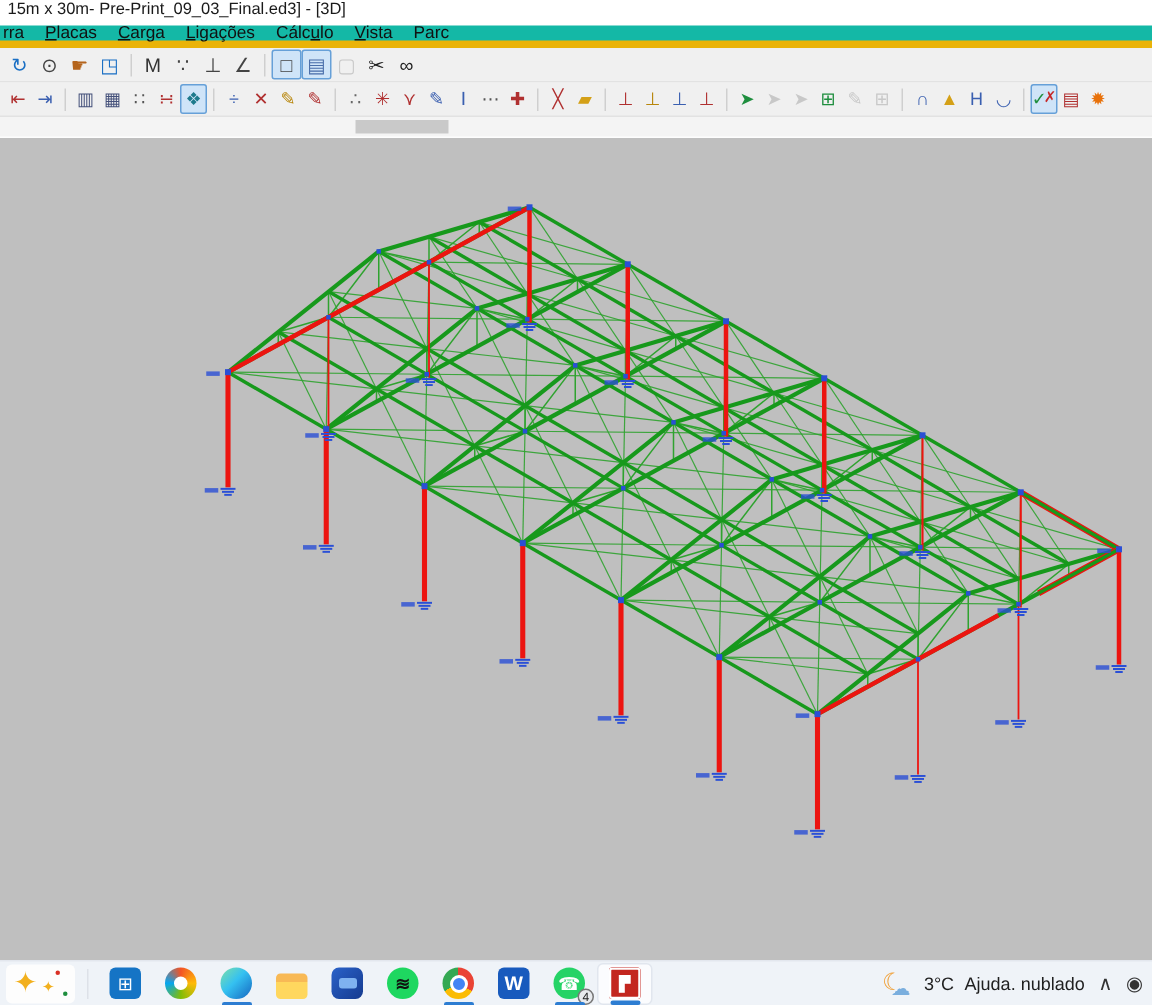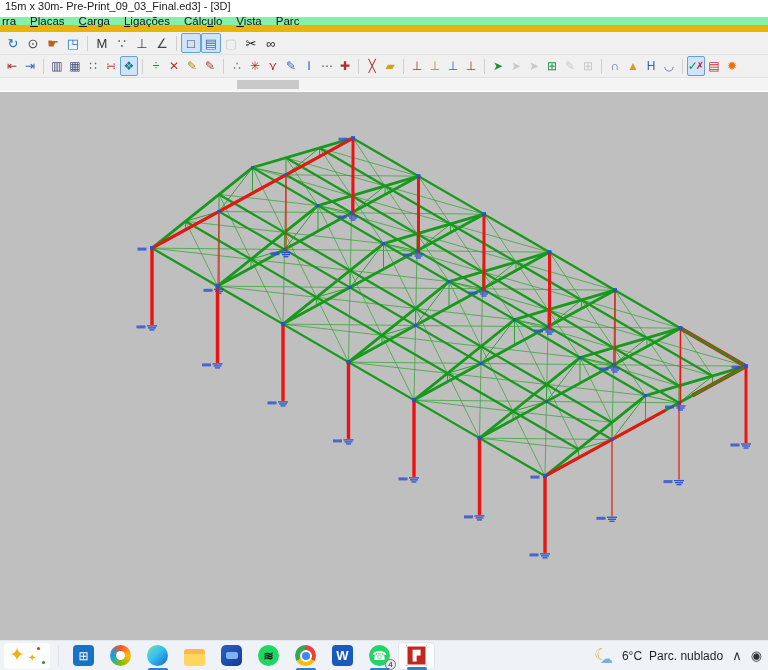--- a/index.html
+++ b/index.html
@@ -1,20 +1,20 @@
 <!DOCTYPE html>
 <html><head>
 <meta charset="utf-8">
 <style>
   html,body{margin:0;padding:0;width:768px;height:670px;overflow:hidden;
     font-family:"Liberation Sans",sans-serif;background:#fff;}
   .titlebar{height:17px;background:#ffffff;font-size:11px;color:#1a1a1a;
     display:flex;padding-left:5px;}
-  .menubar{height:15px;background:#86efac;display:flex;align-items:center;
-    font-size:11.5px;color:#111;border-bottom:7px solid #eab308;box-sizing:border-box;}
+  .menubar{height:15px;background:#14b8a6;display:flex;align-items:center;
+    font-size:11.5px;color:#111;border-bottom:5px solid #eab308;box-sizing:border-box;}
   .menu-item{padding:0 7px;cursor:default;}
   .menu-item:first-child{padding-left:2px;}
   .menu-item u{text-decoration:underline;}
   .toolbar{height:23px;background:#f0f0f0;display:flex;align-items:center;
     padding-left:3px;border-bottom:1px solid #e2e2e2;box-sizing:border-box;}
   .tbtn{width:20px;height:20px;display:flex;align-items:center;justify-content:center;
     font-size:13px;line-height:1;border:1px solid transparent;border-radius:2px;box-sizing:border-box;}
   .toolbar.row2 .tbtn{width:18px;font-size:12px;}
   .tbtn.sel{background:#cfe4f8;border-color:#66a0d8;}
   .tbtn.dis{opacity:.55;}
@@ -646,19 +646,19 @@
     <div class="tb-item active">
       <div class="ic ic-mcalc">▛</div>
       <span class="ind"></span>
     </div>
     <div class="tb-right">
       <div class="weather">
         <span class="w-icon">
           <span class="w-moon">☾</span>
           <span class="w-cloud">☁</span>
         </span>
-        <span>6°C</span>
-        <span>Parc. nublado</span>
+        <span>3°C</span>
+        <span>Ajuda. nublado</span>
       </div>
       <span class="tray-glyph">∧</span>
       <span class="tray-glyph">◉</span>
     </div>
   </div>
 
 </body></html>

